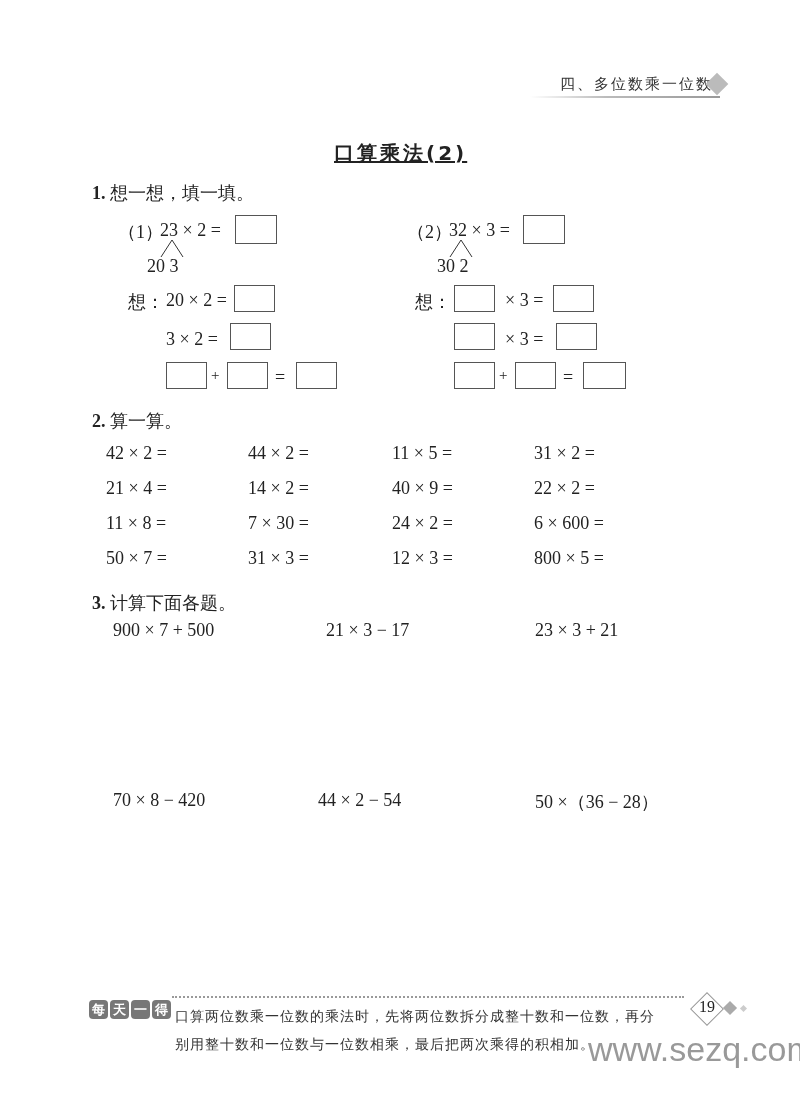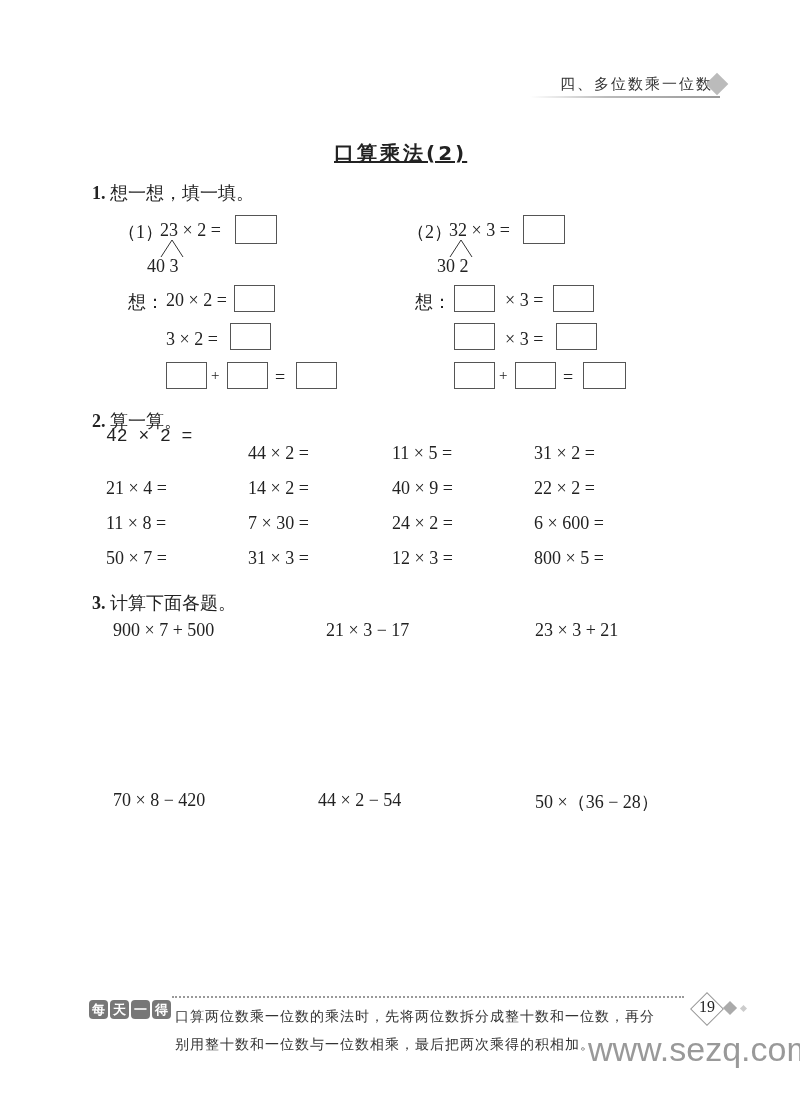--- a/index.html
+++ b/index.html
@@ -29,21 +29,21 @@
 <div class="abs title" style="left:334px;top:140px;">口算乘法(2)</div>
 
 <div class="abs q" style="left:92px;top:181px;"><b>1.</b> <span>想一想，填一填。</span></div>
 
 <div class="abs t" style="left:118px;top:220px;">（1）</div>
 <div class="abs t" style="left:160px;top:220px;">23 × 2 =</div>
 <div class="abs box" style="left:235px;top:215px;width:42px;height:29px;"></div>
 <svg class="abs" style="left:158px;top:238px;" width="30" height="20">
     <polyline points="3,19 14,2 25,19" fill="none" stroke="#333" stroke-width="1"></polyline>
   </svg>
-<div class="abs t" style="left:147px;top:256px;"><span>40</span> <span>3</span></div>
+<div class="abs t" style="left:147px;top:256px;"><span>20</span> <span>3</span></div>
 <div class="abs t" style="left:128px;top:290px;">想：</div>
 <div class="abs t" style="left:166px;top:290px;">20 × 2 =</div>
 <div class="abs box" style="left:234px;top:285px;"></div>
 <div class="abs t" style="left:166px;top:329px;">3 × 2 =</div>
 <div class="abs box" style="left:230px;top:323px;"></div>
 <div class="abs box" style="left:166px;top:362px;"></div>
 <div class="abs t" style="left:211px;top:367px;font-size:15px;">+</div>
 <div class="abs box" style="left:227px;top:362px;"></div>
 <div class="abs t" style="left:275px;top:367px;">=</div>
 <div class="abs box" style="left:296px;top:362px;"></div>
@@ -63,21 +63,21 @@
 <div class="abs t" style="left:505px;top:329px;">× 3 =</div>
 <div class="abs box" style="left:556px;top:323px;"></div>
 <div class="abs box" style="left:454px;top:362px;"></div>
 <div class="abs t" style="left:499px;top:367px;font-size:15px;">+</div>
 <div class="abs box" style="left:515px;top:362px;"></div>
 <div class="abs t" style="left:563px;top:367px;">=</div>
 <div class="abs box" style="left:583px;top:362px;width:43px;"></div>
 
 <div class="abs q" style="left:92px;top:409px;"><b>2.</b> <span>算一算。</span></div>
 <div>
-  <div class="abs t" style="left:106px;top:426px;font-family:Liberation Mono, monospace;">42 × 2 =</div>
+  <div class="abs t" style="left:106px;top:443px;">42 × 2 =</div>
   <div class="abs t" style="left:248px;top:443px;">44 × 2 =</div>
   <div class="abs t" style="left:392px;top:443px;">11 × 5 =</div>
   <div class="abs t" style="left:534px;top:443px;">31 × 2 =</div>
   <div class="abs t" style="left:106px;top:478px;">21 × 4 =</div>
   <div class="abs t" style="left:248px;top:478px;">14 × 2 =</div>
   <div class="abs t" style="left:392px;top:478px;">40 × 9 =</div>
   <div class="abs t" style="left:534px;top:478px;">22 × 2 =</div>
   <div class="abs t" style="left:106px;top:513px;">11 × 8 =</div>
   <div class="abs t" style="left:248px;top:513px;">7 × 30 =</div>
   <div class="abs t" style="left:392px;top:513px;">24 × 2 =</div>

